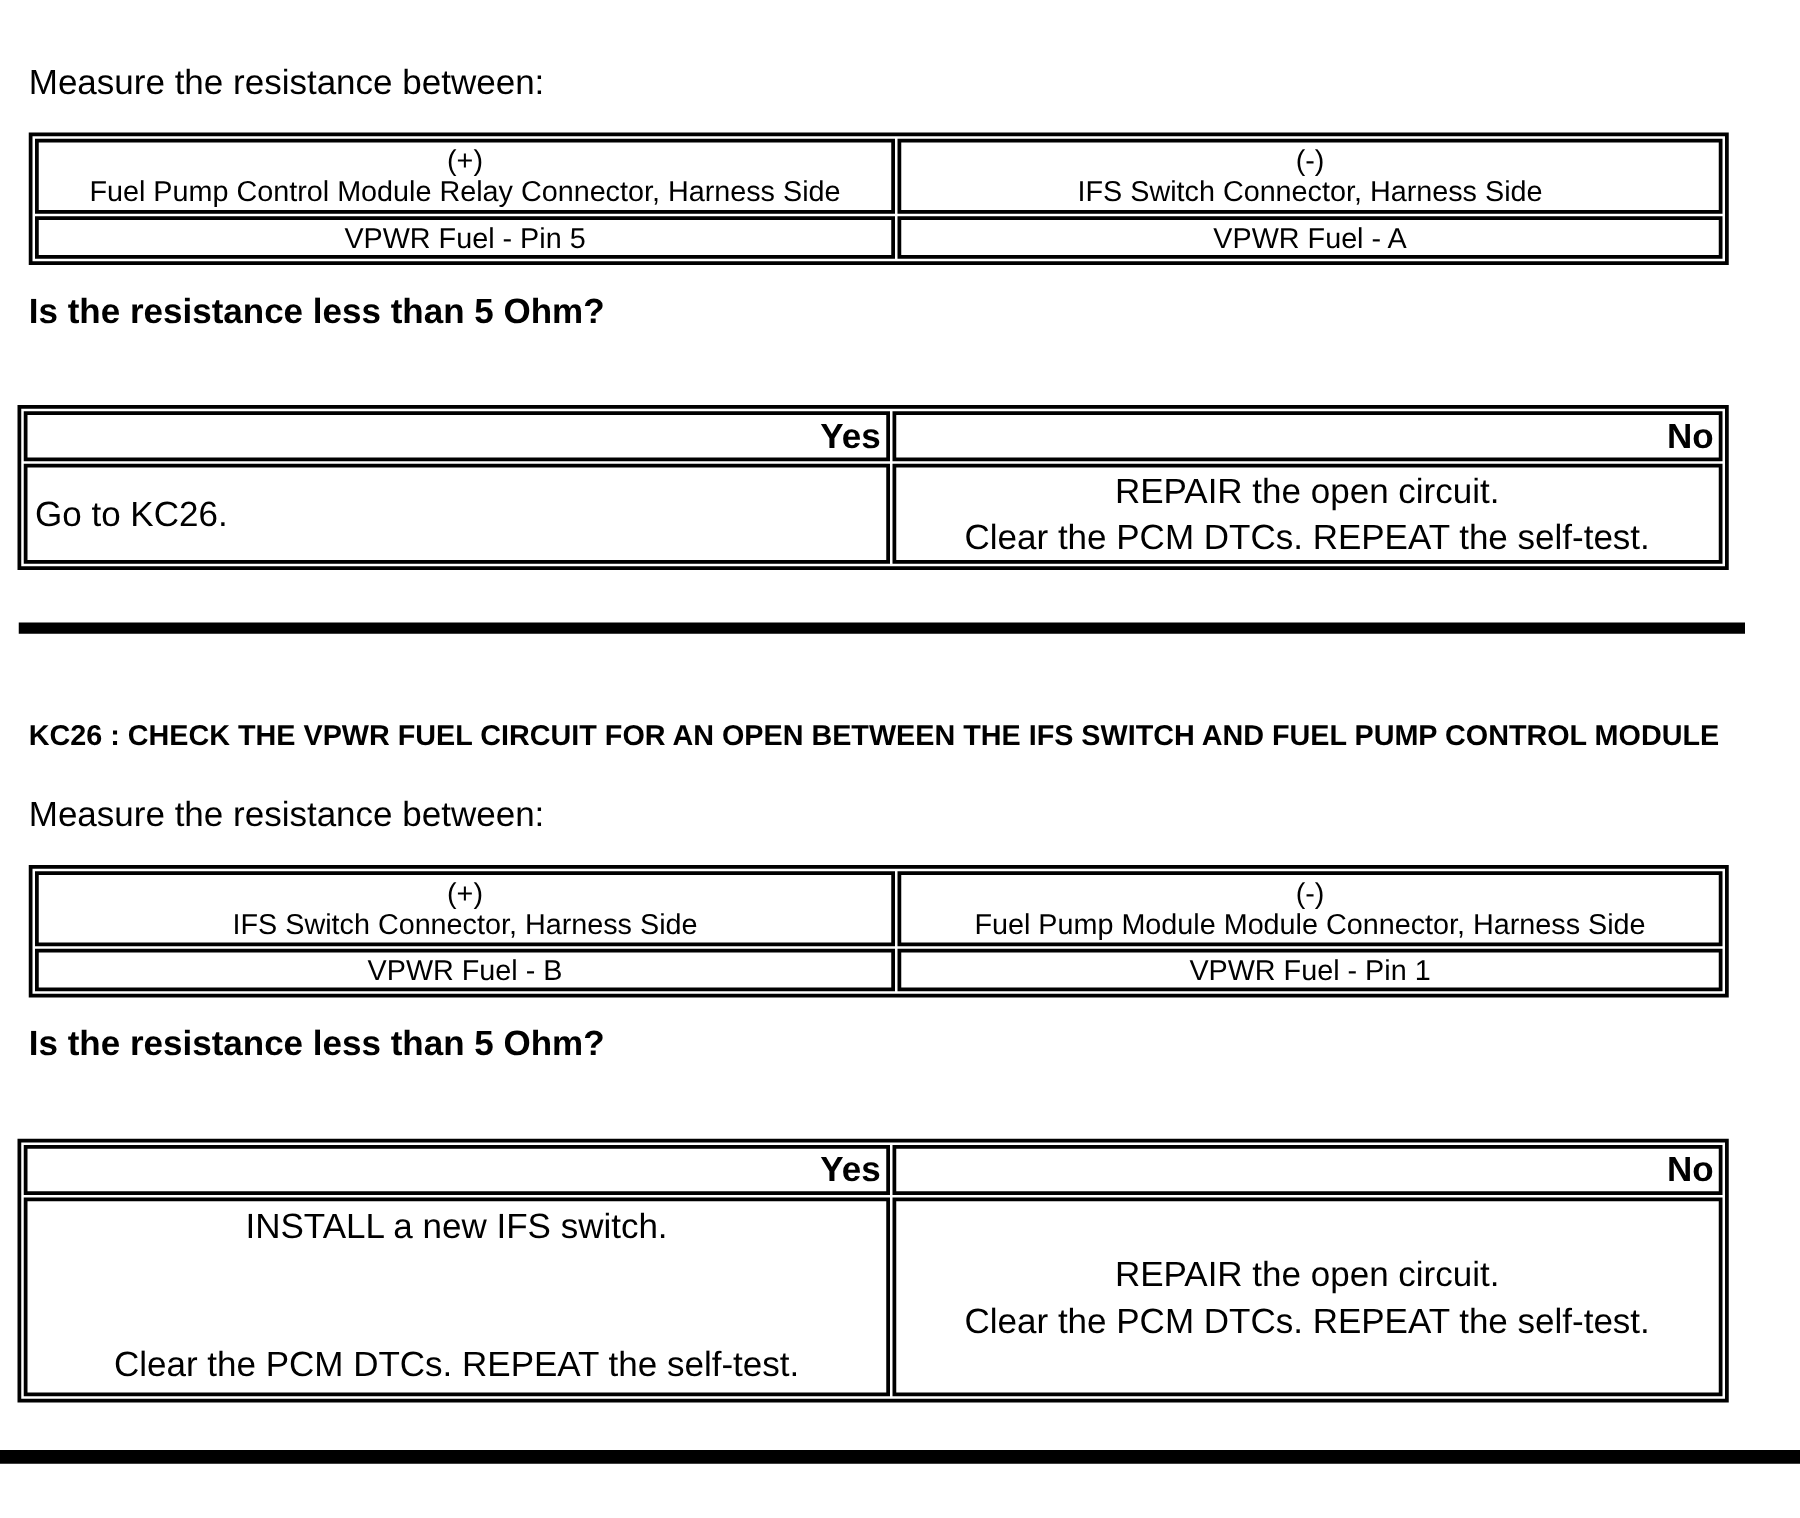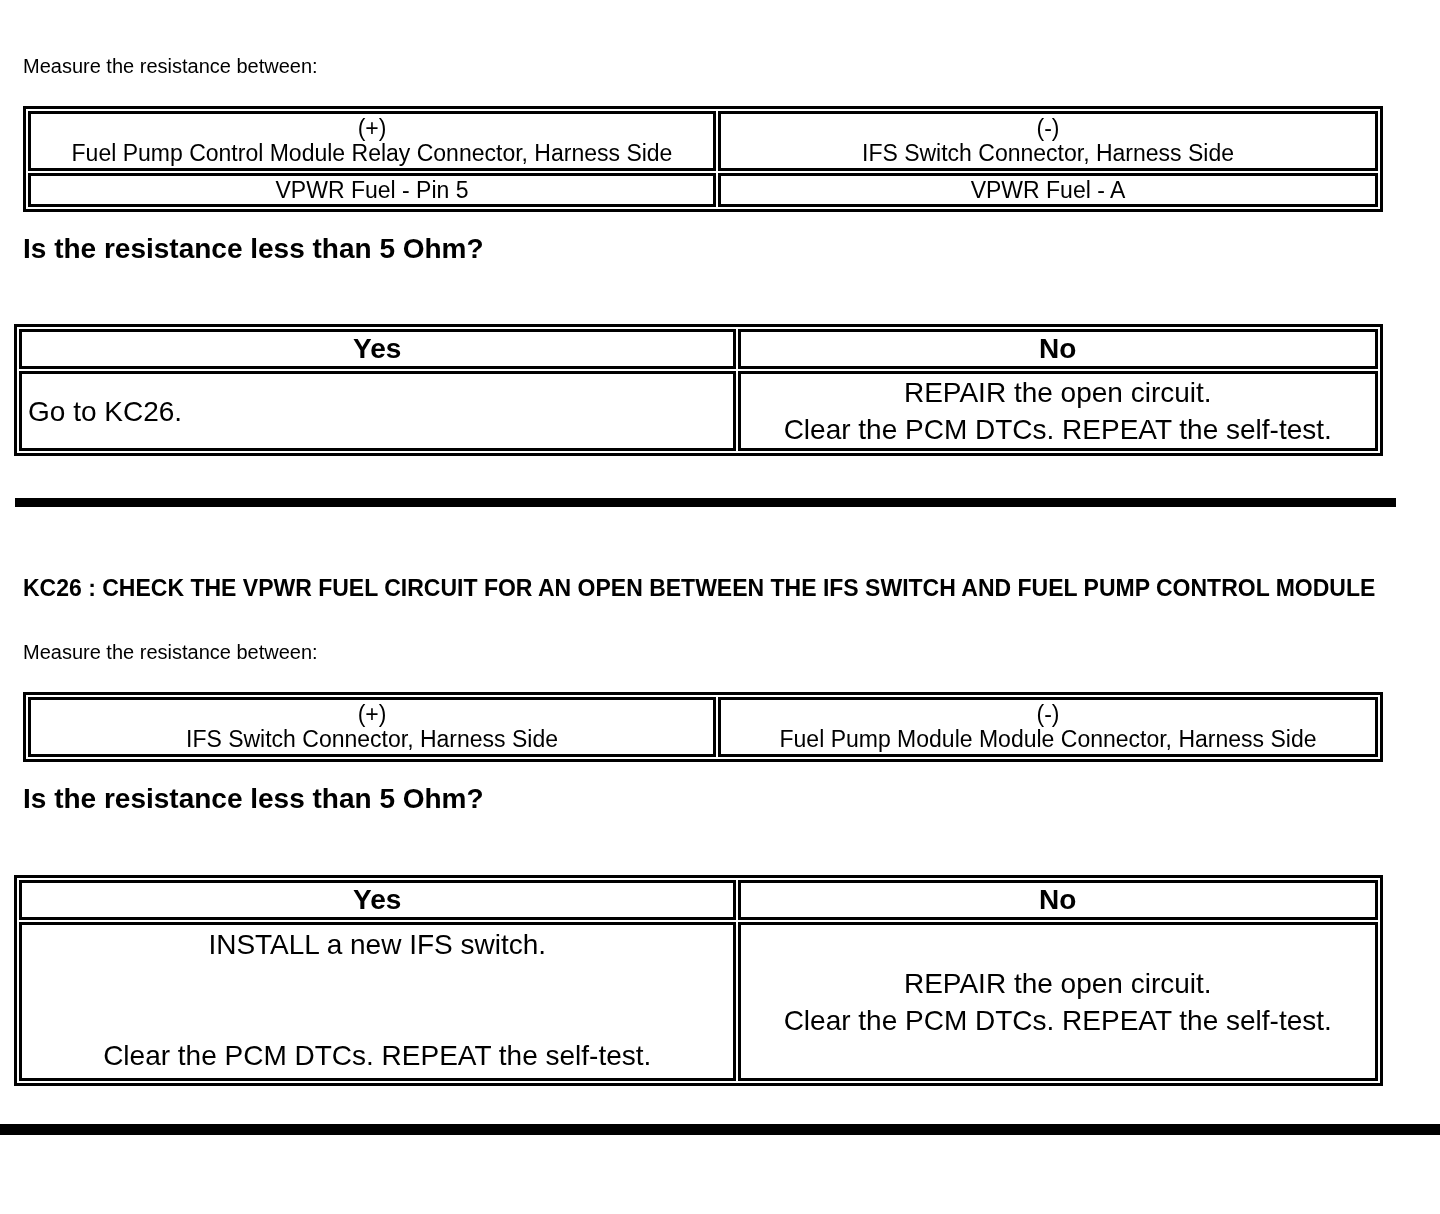--- a/index.html
+++ b/index.html
@@ -21,21 +21,21 @@
   h2.sec-heading {
     font-size: 23px;
     line-height: 31px;
     font-weight: bold;
     margin: 0;
     max-width: 1390px;
   }
   .sec2 h2.sec-heading { margin-top: 66px; }
 
   p.instruction {
-    font-size: 20px;
+    font-size: 28px;
     line-height: 30px;
     margin: 33px 0 0 0;
   }
 
   table.grid {
     border-collapse: separate;
     border-spacing: 2px;
     border: 3px solid #000;
     table-layout: fixed;
   }
@@ -63,23 +63,23 @@
     margin: 21px 0 0 0;
   }
 
   table.decision {
     width: 1369px;
     margin-left: -9px;
   }
   table.decision th {
     font-size: 28px;
     font-weight: bold;
-    text-align: center;
+    text-align: right;
     height: 31px;
-    padding: 1px 16px;
+    padding: 1px 4px;
   }
   table.decision td {
     font-size: 28px;
     line-height: 37px;
     vertical-align: middle;
     padding: 0 6px;
     text-align: center;
   }
   #decision-kc25 { margin-top: 60px; }
   #decision-kc25 td { height: 74px; }
@@ -170,20 +170,24 @@
           <tr>
         <td class="hdr-cell" style="width:50%;">
           <div>(+)</div>
           <div>IFS Switch Connector, Harness Side</div>
         </td>
         <td class="hdr-cell">
           <div>(-)</div>
           <div>Fuel Pump Module Module Connector, Harness Side</div>
         </td>
       </tr>
+      <tr>
+        <td class="point-cell">VPWR Fuel - B</td>
+        <td class="point-cell">VPWR Fuel - Pin 1</td>
+      </tr>
     </tbody>
       </table>
 
     <p class="question">Is the resistance less than 5 Ohm?</p>
 
     <table class="grid decision" id="decision-kc26">
       <tbody>
           <tr>
         <th style="width:50%;">Yes</th>
         <th>No</th>

